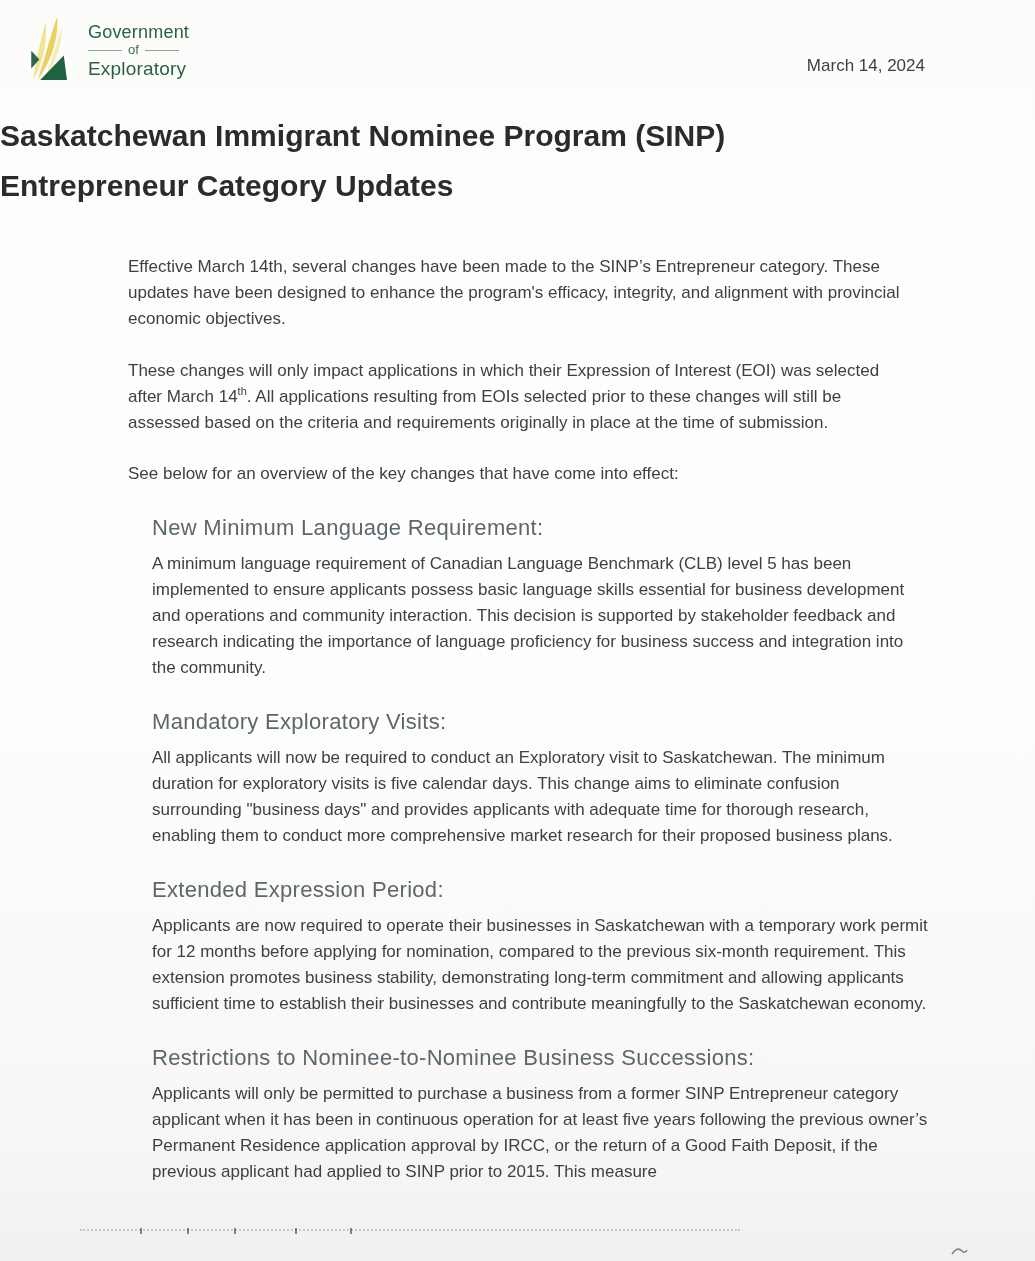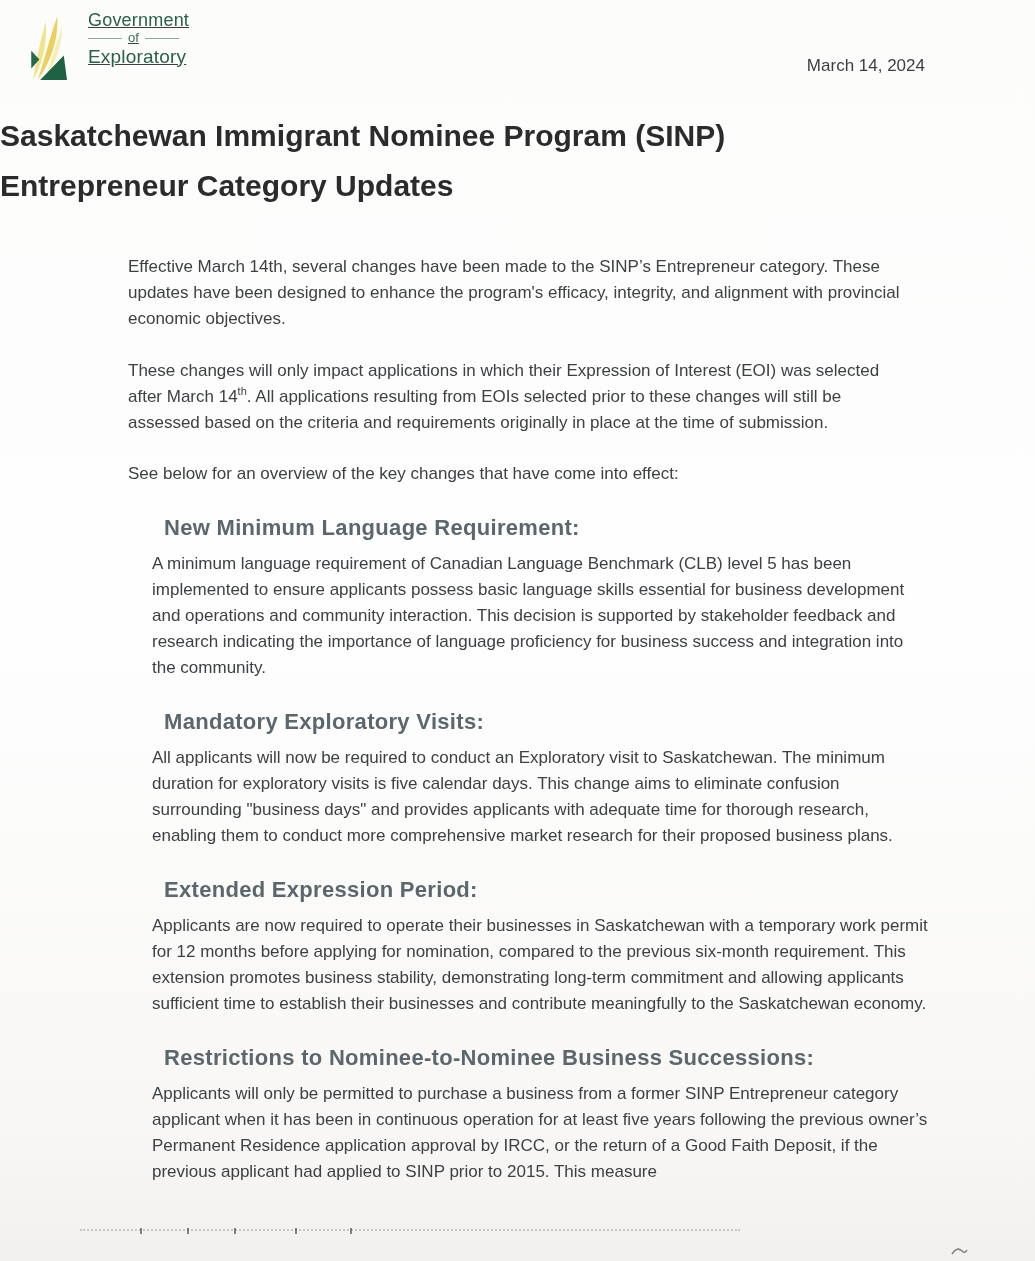--- a/index.html
+++ b/index.html
@@ -5,43 +5,43 @@
   html,body{margin:0;padding:0;}
   .page{
     position:relative;
     width:1035px;height:1261px;
     overflow:hidden;
     background:linear-gradient(180deg,#fcfcfb 0%,#fefefe 50%,#f8f7f5 90%,#f1f0ee 100%);
     font-family:"Liberation Sans", sans-serif;
     color:#3e4144;
   }
   
-  .logo{position:absolute;top:10px;left:28px;display:flex;align-items:flex-start;gap:8px;text-decoration:underline;}
+  .logo{position:absolute;top:10px;left:28px;display:flex;align-items:center;gap:8px;}
   .logo-text{color:#2a6047;line-height:1.15;}
   .logo-line1{font-size:18px;letter-spacing:.2px;}
   .logo-line2{display:flex;align-items:center;gap:6px;font-size:13px;color:#3d6e55;}
   .logo-line2 .rule{display:inline-block;width:34px;height:0;border-top:1px solid #8fa396;}
   .logo-line3{font-size:19px;letter-spacing:.2px;}
   .doc-date{position:absolute;top:56px;right:110px;font-size:17px;color:#3c3f41;}
   
   .content{padding-top:116px;}
   .title{ text-align:left;font-weight:bold;color:#2b2b2d;font-size:30px;line-height:40px;}
   .title-line2{margin-top:10px;}
   
   .intro{margin-left:112px;width:815px;font-size:17px;line-height:26px;}
   .intro p{margin:16px;}
   .p1{margin-top:48px !important;}
   .p2{margin-top:26px !important;}
   .p3{margin-top:25px !important;}
   sup{font-size:11px;line-height:0;}
   
   .section{margin-left:152px;width:778px;margin-top:26px;}
   .section h2{
-    margin:0 0 8px 12px;
-    font-size:22px;line-height:30px;font-weight:700;
+    margin:0 0 8px 0;
+    font-size:22px;line-height:30px;font-weight:400;
     color:#5c676d;letter-spacing:.3px;
   }
   .section .body{font-size:17px;line-height:26px;margin:0;}
   
   .scan-dots{position:absolute;top:1229px;left:80px;width:660px;height:0;
     border-top:2px dotted rgba(90,90,90,.28);}
   .scan-tick{position:absolute;top:1228px;width:2px;height:6px;background:rgba(40,40,40,.55);}
   .t1{left:140px}.t2{left:187px}.t3{left:234px}.t4{left:295px}.t5{left:350px}
   .scan-curl{position:absolute;top:1244px;left:950px;opacity:.65;}
 </style>

